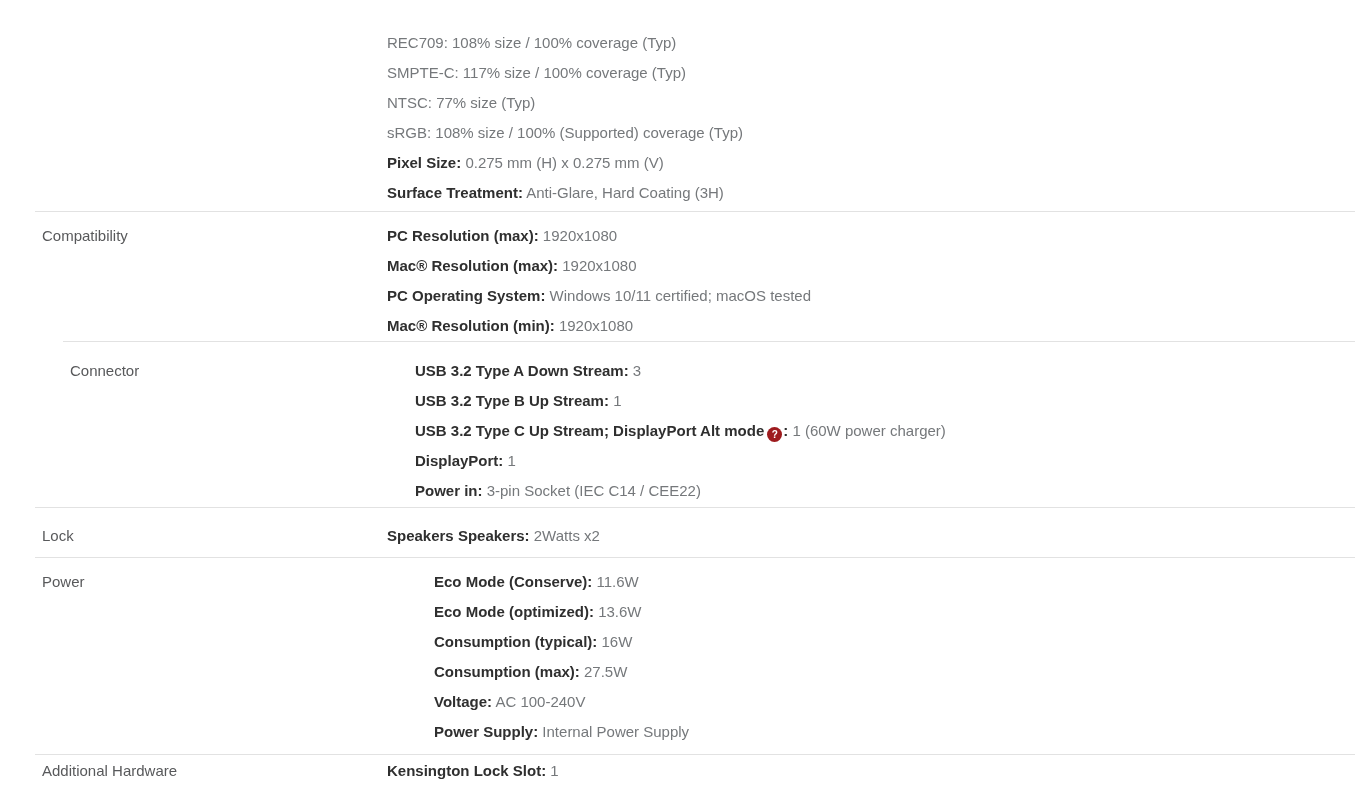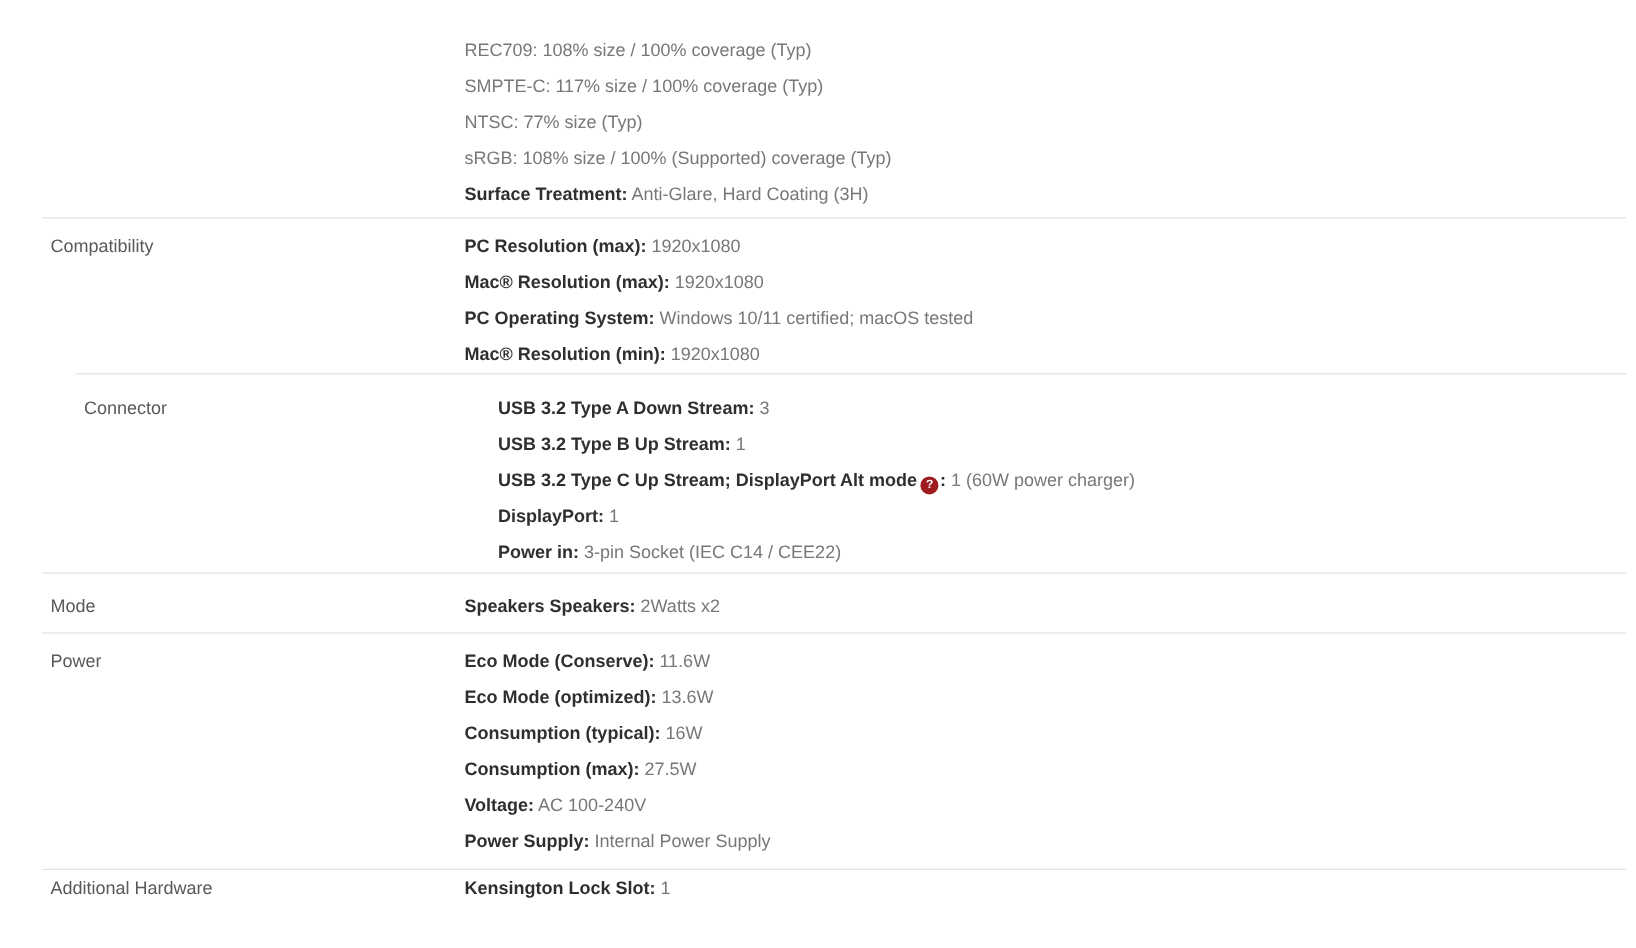--- a/index.html
+++ b/index.html
@@ -22,37 +22,38 @@
     background: #9e1b1e; color: #ffffff; font-size: 10px; font-weight: bold;
     line-height: 15px; text-align: center; vertical-align: -2px;
     margin: 0 1px 0 3px; cursor: pointer;
   }
   
   .row-0 { padding: 0 0 3px; margin-top: 44px; }
   .row-0 .col-right { margin-top: -16px; }
   .row-1 { padding: 9px 0 0; }
   .row-2 { padding: 14px 0 1px; margin-left: 28px; }
   .row-3 { padding: 13px 0 6px; }
-  .row-4 { padding: 9px 0 7px; }
+  .row-4 { padding: 9px 0 7px; gap: 47px; }
   .row-5 { padding: 1px 0 0; }
 </style>
 </head>
 <body>
 
 <div class="page">
   <div class="spec-table" id="spec-table">
       <div class="spec-row row-0">
     <div class="col-left">
       <p class="category"></p>
     </div>
     <div class="col-right">
           <p class="spec-line"><span class="spec-value">REC709: 108% size / 100% coverage (Typ)</span></p>
           <p class="spec-line"><span class="spec-value">SMPTE-C: 117% size / 100% coverage (Typ)</span></p>
           <p class="spec-line"><span class="spec-value">NTSC: 77% size (Typ)</span></p>
           <p class="spec-line"><span class="spec-value">sRGB: 108% size / 100% (Supported) coverage (Typ)</span></p>
+          <p class="spec-line"><span class="spec-label">Pixel Size:</span> <span class="spec-value">0.275 mm (H) x 0.275 mm (V)</span></p>
           <p class="spec-line"><span class="spec-label">Surface Treatment:</span> <span class="spec-value">Anti-Glare, Hard Coating (3H)</span></p>
         </div>
   </div>
       <div class="spec-row row-1">
     <div class="col-left">
       <p class="category">Compatibility</p>
     </div>
     <div class="col-right">
           <p class="spec-line"><span class="spec-label">PC Resolution (max):</span> <span class="spec-value">1920x1080</span></p>
           <p class="spec-line"><span class="spec-label">Mac® Resolution (max):</span> <span class="spec-value">1920x1080</span></p>
@@ -67,21 +68,21 @@
     <div class="col-right">
           <p class="spec-line"><span class="spec-label">USB 3.2 Type A Down Stream:</span> <span class="spec-value">3</span></p>
           <p class="spec-line"><span class="spec-label">USB 3.2 Type B Up Stream:</span> <span class="spec-value">1</span></p>
           <p class="spec-line"><span class="spec-label">USB 3.2 Type C Up Stream; DisplayPort Alt mode</span><span class="help-icon">?</span><span class="spec-label">:</span> <span class="spec-value">1 (60W power charger)</span></p>
           <p class="spec-line"><span class="spec-label">DisplayPort:</span> <span class="spec-value">1</span></p>
           <p class="spec-line"><span class="spec-label">Power in:</span> <span class="spec-value">3-pin Socket (IEC C14 / CEE22)</span></p>
         </div>
   </div>
       <div class="spec-row row-3">
     <div class="col-left">
-      <p class="category">Mode</p>
+      <p class="category">Lock</p>
     </div>
     <div class="col-right">
           <p class="spec-line"><span class="spec-label">Speakers Speakers:</span> <span class="spec-value">2Watts x2</span></p>
         </div>
   </div>
       <div class="spec-row row-4">
     <div class="col-left">
       <p class="category">Power</p>
     </div>
     <div class="col-right">

